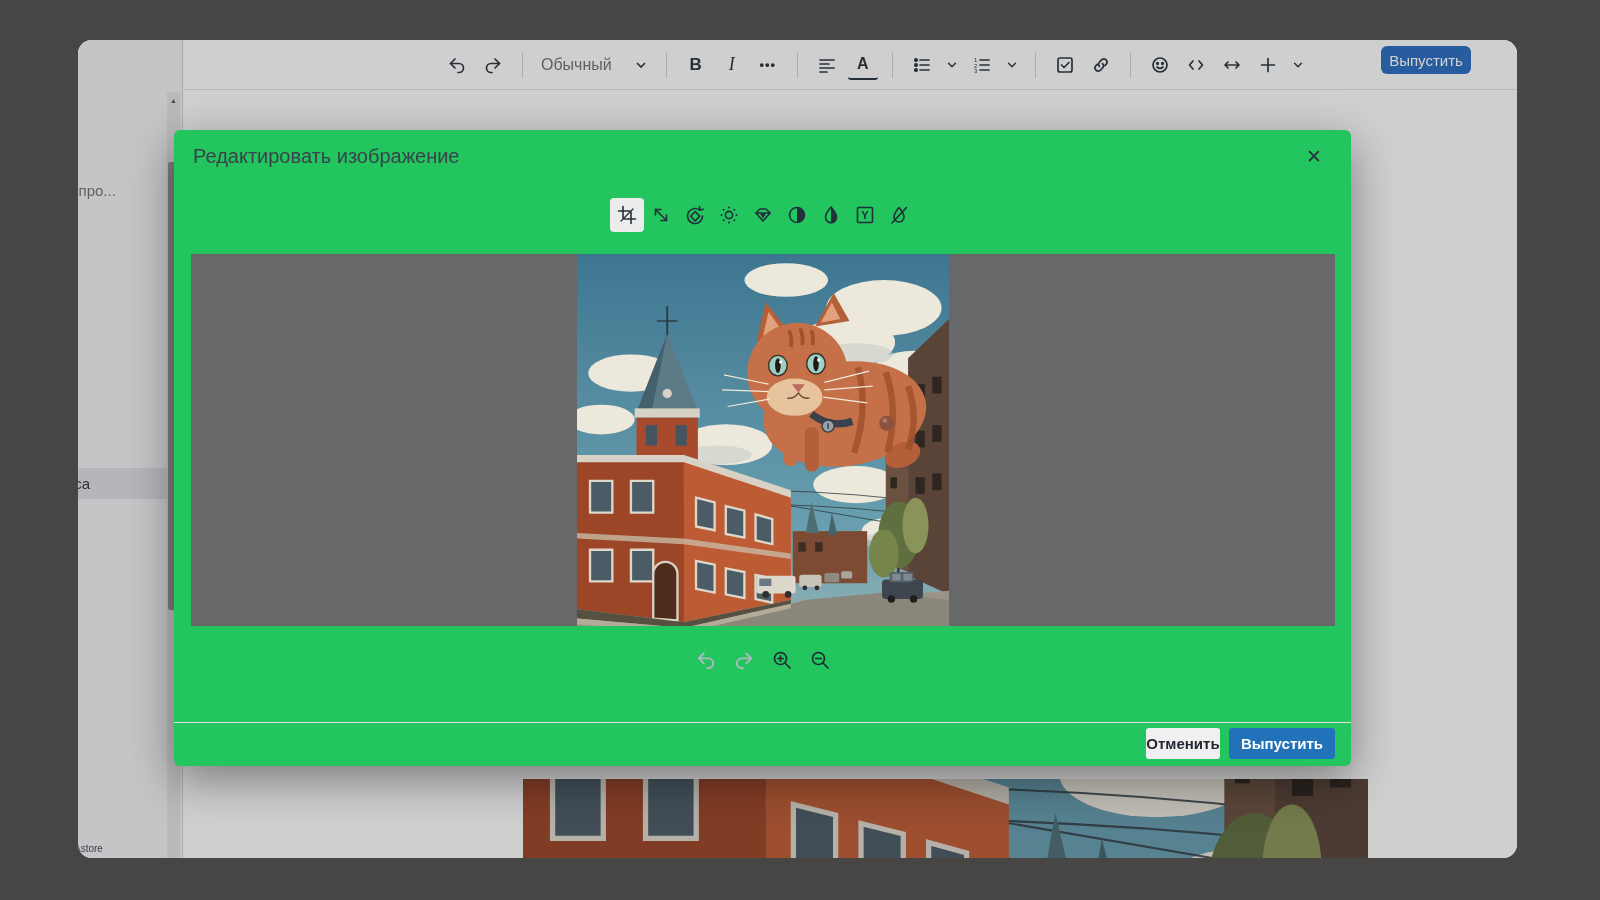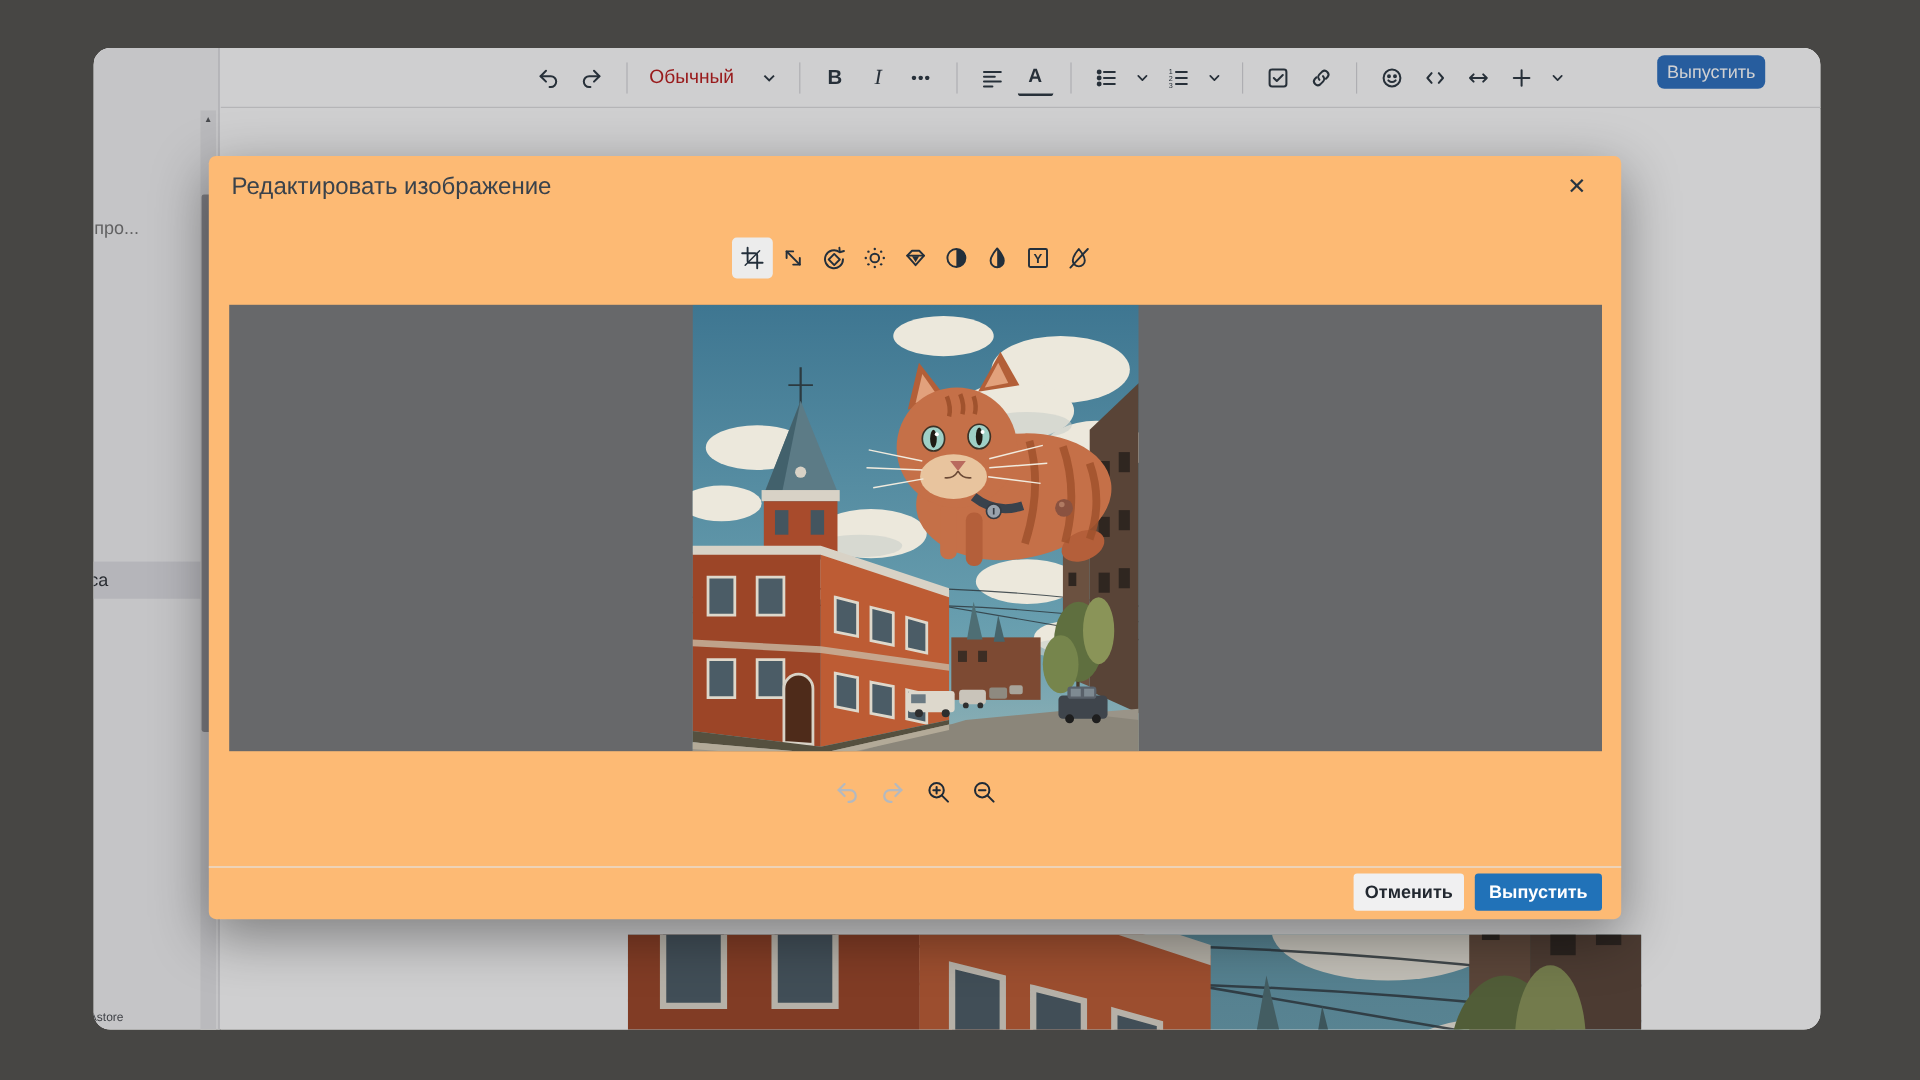--- a/index.html
+++ b/index.html
@@ -26,21 +26,21 @@
     background:#97979b; border-radius:2px; }
 
   
   .toolbar { position:absolute; left:106px; top:0; right:0; height:50px;
     background:#fdfdfd; border-bottom:1px solid #dcdcde; display:flex; align-items:center; }
   .tb-group { display:flex; align-items:center; gap:6px; margin-left:258px; }
   .tb-btn { width:30px; height:30px; display:flex; align-items:center; justify-content:center;
     color:#2b3640; cursor:pointer; border-radius:3px; flex:0 0 auto; }
   .tb-btn svg { stroke:#2b3640; fill:none; stroke-width:1.7; stroke-linecap:round; stroke-linejoin:round; }
   .tb-sep { width:1px; height:26px; background:#d4d4d7; margin:0 8px; }
-  .tb-style { display:flex; align-items:center; gap:22px; font-size:16px; color:#b91c1c;
+  .tb-style { display:flex; align-items:center; gap:22px; font-size:16px; color:#737373;
     cursor:pointer; padding:0 4px; }
   .tb-bold { font-weight:700; font-size:17px; }
   .tb-italic { font-style:italic; font-family:"Liberation Serif", serif; font-size:18px; }
   .tb-more { letter-spacing:1px; font-size:13px; font-weight:700; }
   .tb-acolor { font-size:16px; font-weight:700; border-bottom:2px solid #2b3640; line-height:17px; }
   .hdr-btn { position:absolute; top:6px; height:28px; border:none; border-radius:6px;
     font-size:15px; font-family:inherit; cursor:pointer; }
   .hdr-publish { left:1197px; width:90px; background:#2b6fbf; color:#fff; }
 
   
@@ -52,21 +52,21 @@
     display:flex; align-items:flex-start; padding:5px 6px; gap:3px; }
   .float-toolbar .tb-btn { width:28px; height:26px; }
   .doc-image { position:absolute; left:339px; top:688px; width:845px; height:130px; overflow:hidden; }
   .doc-image svg { display:block; margin-top:-528px; }
 
   
   .dim { position:absolute; inset:0; background:rgba(24,27,32,.20); z-index:5; }
 
   
   .modal { position:absolute; left:174px; top:130px; width:1177px; height:636px;
-    background:#fdba74; border-radius:6px; z-index:10;
+    background:#22c55e; border-radius:6px; z-index:10;
     box-shadow:0 14px 46px rgba(0,0,0,.40); }
   .m-title { position:absolute; left:19px; top:15px; font-size:20px; color:#3a424b; }
   .m-close { position:absolute; right:22px; top:12px; width:30px; height:30px; border:none;
     background:transparent; font-size:19px; color:#273440; cursor:pointer; line-height:30px; }
   .m-tools { position:absolute; left:0; top:68px; width:100%; display:flex;
     justify-content:center; gap:0; }
   .m-tool { width:34px; height:34px; display:flex; align-items:center; justify-content:center;
     border-radius:4px; cursor:pointer; }
   .m-tool.active { background:#ececec; }
   .m-tool svg { stroke:#232f3b; fill:none; stroke-width:1.6; stroke-linecap:round; stroke-linejoin:round; }
@@ -76,21 +76,21 @@
     justify-content:center; gap:10px; }
   .m-ctl { width:28px; height:28px; display:flex; align-items:center; justify-content:center;
     cursor:pointer; }
   .m-ctl svg { fill:none; stroke-width:1.7; stroke-linecap:round; stroke-linejoin:round; }
   .m-ctl.dis svg { stroke:#b4b9bf; }
   .m-ctl.en svg { stroke:#1f2a36; }
   .m-footer { position:absolute; left:0; bottom:0; width:100%; height:44px;
     border-top:1px solid #e3e3e4; }
   .m-btn { position:absolute; bottom:7px; height:31px; border:none; border-radius:3px;
     font-size:15px; font-weight:600; font-family:inherit; cursor:pointer; }
-  .m-cancel { right:131px; width:92px; background:#f0f0f1; color:#222830; }
+  .m-cancel { right:131px; width:74px; background:#f0f0f1; color:#222830; }
   .m-save { right:16px; width:106px; background:#2172b8; color:#fff; }
 </style>
 </head>
 <body>
 
 <svg width="0" height="0" style="position:absolute">
   <defs>
     <linearGradient id="sky" x1="0" y1="0" x2="0" y2="1">
       <stop offset="0" stop-color="#3e7691"></stop>
         <stop offset="0.75" stop-color="#6aa0b0"></stop>

